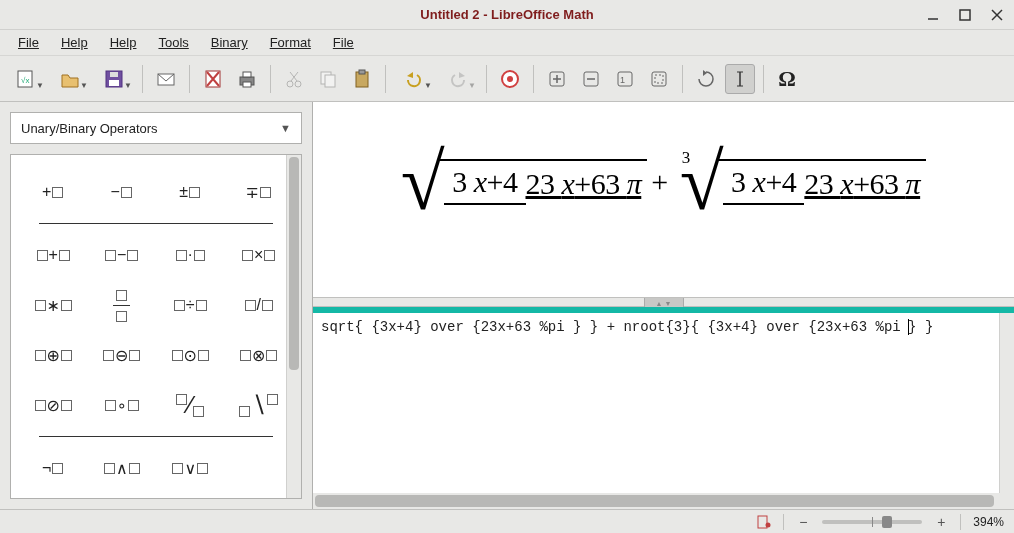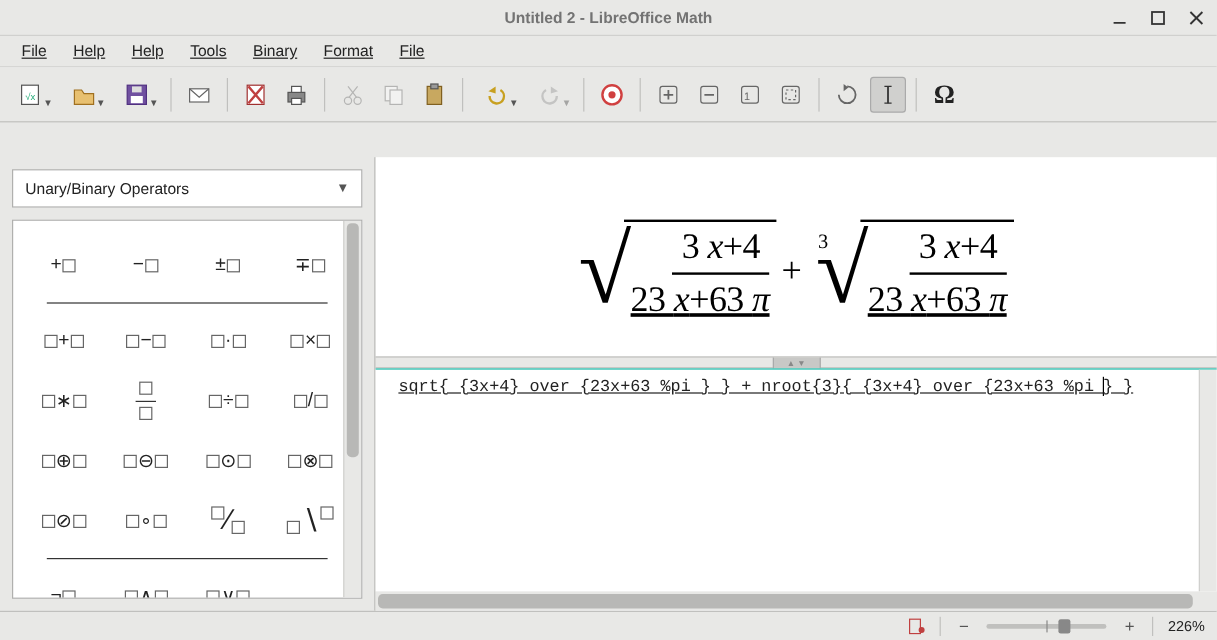--- a/index.html
+++ b/index.html
@@ -1,37 +1,37 @@
 <!DOCTYPE html>
 <html><head>
   <meta charset="utf-8">
   <style>
     * { box-sizing: border-box; margin: 0; padding: 0; }
     body { font-family: "Liberation Sans", Arial, sans-serif; font-size: 13px; background: #e8e8e6; color: #222; width: 1014px; height: 533px; overflow: hidden; display: flex; flex-direction: column; }
     
     
     .titlebar { height: 30px; background: #e8e8e6; display: flex; align-items: center; justify-content: center; position: relative; border-bottom: 1px solid #d0d0ce; }
-    .titlebar .title { font-size: 13px; color: #737373; font-weight: bold; }
+    .titlebar .title { font-size: 13px; color: #7f1d1d; font-weight: bold; }
     .window-controls { position: absolute; right: 8px; display: flex; gap: 14px; align-items: center; }
     .win-btn { width: 18px; height: 18px; display: flex; align-items: center; justify-content: center; cursor: pointer; font-size: 14px; color: #333; }
     
     
     .menubar { height: 26px; background: #e8e8e6; display: flex; align-items: center; padding: 0 8px; gap: 2px; border-bottom: 1px solid #d6d6d4; }
     .menu-item { padding: 3px 10px; cursor: pointer; border-radius: 3px; text-decoration: underline; }
     
     
     .toolbar { height: 46px; background: #e8e8e6; display: flex; align-items: center; padding: 0 6px; gap: 4px; border-bottom: 1px solid #c0c0be; }
     .tb-btn { width: 30px; height: 30px; display: flex; align-items: center; justify-content: center; cursor: pointer; border-radius: 3px; position: relative; }
     .tb-btn.wdd { width: 40px; }
     .tb-sep { width: 1px; height: 28px; background: #c0c0be; margin: 0 4px; }
     .dd-arrow { position: absolute; right: 2px; bottom: 4px; font-size: 8px; color: #555; }
     .tb-btn.active { background: #d0d0ce; border: 1px solid #aaa; }
     
     
-    .main { flex: 1; display: flex; min-height: 0; margin-top: 29px; }
+    .main { flex: 1; display: flex; min-height: 0; }
     
     
     .sidebar { width: 313px; background: #e8e8e6; display: flex; flex-direction: column; border-right: 1px solid #b0b0ae; }
     .category-select { margin: 10px; height: 32px; background: #fff; border: 1px solid #b0b0ae; display: flex; align-items: center; padding: 0 10px; cursor: pointer; position: relative; }
     .category-select .arrow { position: absolute; right: 10px; font-size: 11px; color: #555; }
     .elements-panel { margin: 0 10px 10px 10px; flex: 1; background: #fff; border: 1px solid #b0b0ae; position: relative; overflow: hidden; }
     .elements-grid { display: grid; grid-template-columns: repeat(4, 1fr); padding: 12px 8px; }
     .elem-cell { height: 50px; display: flex; align-items: center; justify-content: center; cursor: pointer; font-size: 16px; position: relative; }
     .hr-row { grid-column: 1 / -1; height: 1px; background: #333; margin: 6px 20px; }
     .placeholder { display: inline-block; width: 11px; height: 11px; border: 1px solid #666; vertical-align: middle; margin: 0 1px; }
@@ -40,32 +40,32 @@
     .frac .den { padding-top: 2px; }
     .sb-scroll-track { position: absolute; right: 0; top: 0; bottom: 0; width: 15px; background: #e8e8e6; border-left: 1px solid #d0d0ce; }
     .sb-scroll-thumb { position: absolute; left: 2px; right: 2px; top: 2px; height: 62%; background: #b8b8b6; border-radius: 4px; }
     
     
     .content { flex: 1; display: flex; flex-direction: column; min-width: 0; }
     .formula-view { flex: 1; background: #fff; display: flex; align-items: flex-start; justify-content: center; padding-top: 52px; font-family: "Liberation Serif", "Times New Roman", serif; color: #000; overflow: hidden; }
     .formula { font-size: 30px; display: flex; align-items: center; letter-spacing: -0.5px; }
     .sqrt-sym { font-size: 80px; line-height: 0.7; margin-right: -6px; font-family: serif; font-weight: 100; }
     .vinculum { border-top: 2.5px solid #000; padding: 2px 6px 0 6px; }
-    .ffrac { display: inline-flex; flex-direction: column; align-items: flex-end; line-height: 1.25; }
+    .ffrac { display: inline-flex; align-items: flex-start; line-height: 1.25; }
     .ffrac .fnum { border-bottom: 2px solid #000; padding: 0 8px 2px 8px; }
     .ffrac .fden { padding-top: 2px; text-decoration: underline; }
     .rootidx { font-size: 17px; position: relative; top: -24px; left: 10px; }
     .plus { margin: 0 4px; }
     .it { font-style: italic; }
     
     .splitter { height: 10px; background: #e8e8e6; border-top: 1px solid #c0c0be; border-bottom: 1px solid #c0c0be; position: relative; cursor: row-resize; }
     .splitter-handle { position: absolute; left: 50%; transform: translateX(-50%); width: 40px; height: 10px; background: #c8c8c6; border-left: 1px solid #aaa; border-right: 1px solid #aaa; display:flex; align-items:center; justify-content:center; font-size:7px; color:#888;}
     
     .editor-wrap { height: 202px; display: flex; flex-direction: column; background: #e8e8e6; }
-    .editor { flex: 1; background: #fff; margin: 0; border-top: 1px solid #14b8a6; font-family: "Liberation Mono", monospace; font-size: 14px; padding: 6px 19px; white-space: pre; overflow: hidden; position:relative;text-decoration:underline; }
+    .editor { flex: 1; background: #fff; margin: 0; border-top: 6px solid #14b8a6; font-family: "Liberation Mono", monospace; font-size: 14px; padding: 6px 8px; white-space: pre; overflow: hidden; position:relative; }
     .ed-scroll-track-v { position: absolute; right: 0; top: 0; bottom: 0; width: 15px; background: #e8e8e6; border-left: 1px solid #d0d0ce; }
     .hscroll { height: 16px; background: #e8e8e6; position: relative; }
     .hscroll-thumb { position: absolute; left: 2px; height: 12px; top: 2px; right: 20px; background: #b8b8b6; border-radius: 4px; }
     .ed-cursor { display:inline-block; width:0; border-right:1px solid #000; height:16px; vertical-align:middle; margin:0 -1px;}
     
     
     .statusbar { height: 24px; background: #e8e8e6; border-top: 1px solid #c0c0be; display: flex; align-items: center; justify-content: flex-end; padding: 0 10px; gap: 12px; font-size: 12px; }
     .status-sep { width: 1px; height: 16px; background: #c0c0be; }
     .zoom-slider { width: 100px; height: 4px; background: #c0c0be; position: relative; border-radius: 2px; }
     .zoom-thumb { position: absolute; top: -4px; left: 60%; width: 10px; height: 12px; background: #888; border-radius: 2px; }
@@ -337,14 +337,14 @@
       </svg>
   </span>
   <div class="status-sep"></div>
   <span class="zoom-btn">−</span>
   <div class="zoom-slider">
     <div style="position:absolute; left:50%; top:-3px; width:1px; height:10px; background:#888"></div>
     <div class="zoom-thumb"></div>
   </div>
   <span class="zoom-btn">+</span>
   <div class="status-sep"></div>
-  <span>226%</span>
+  <span>394%</span>
 </div>
 
 </body></html>

